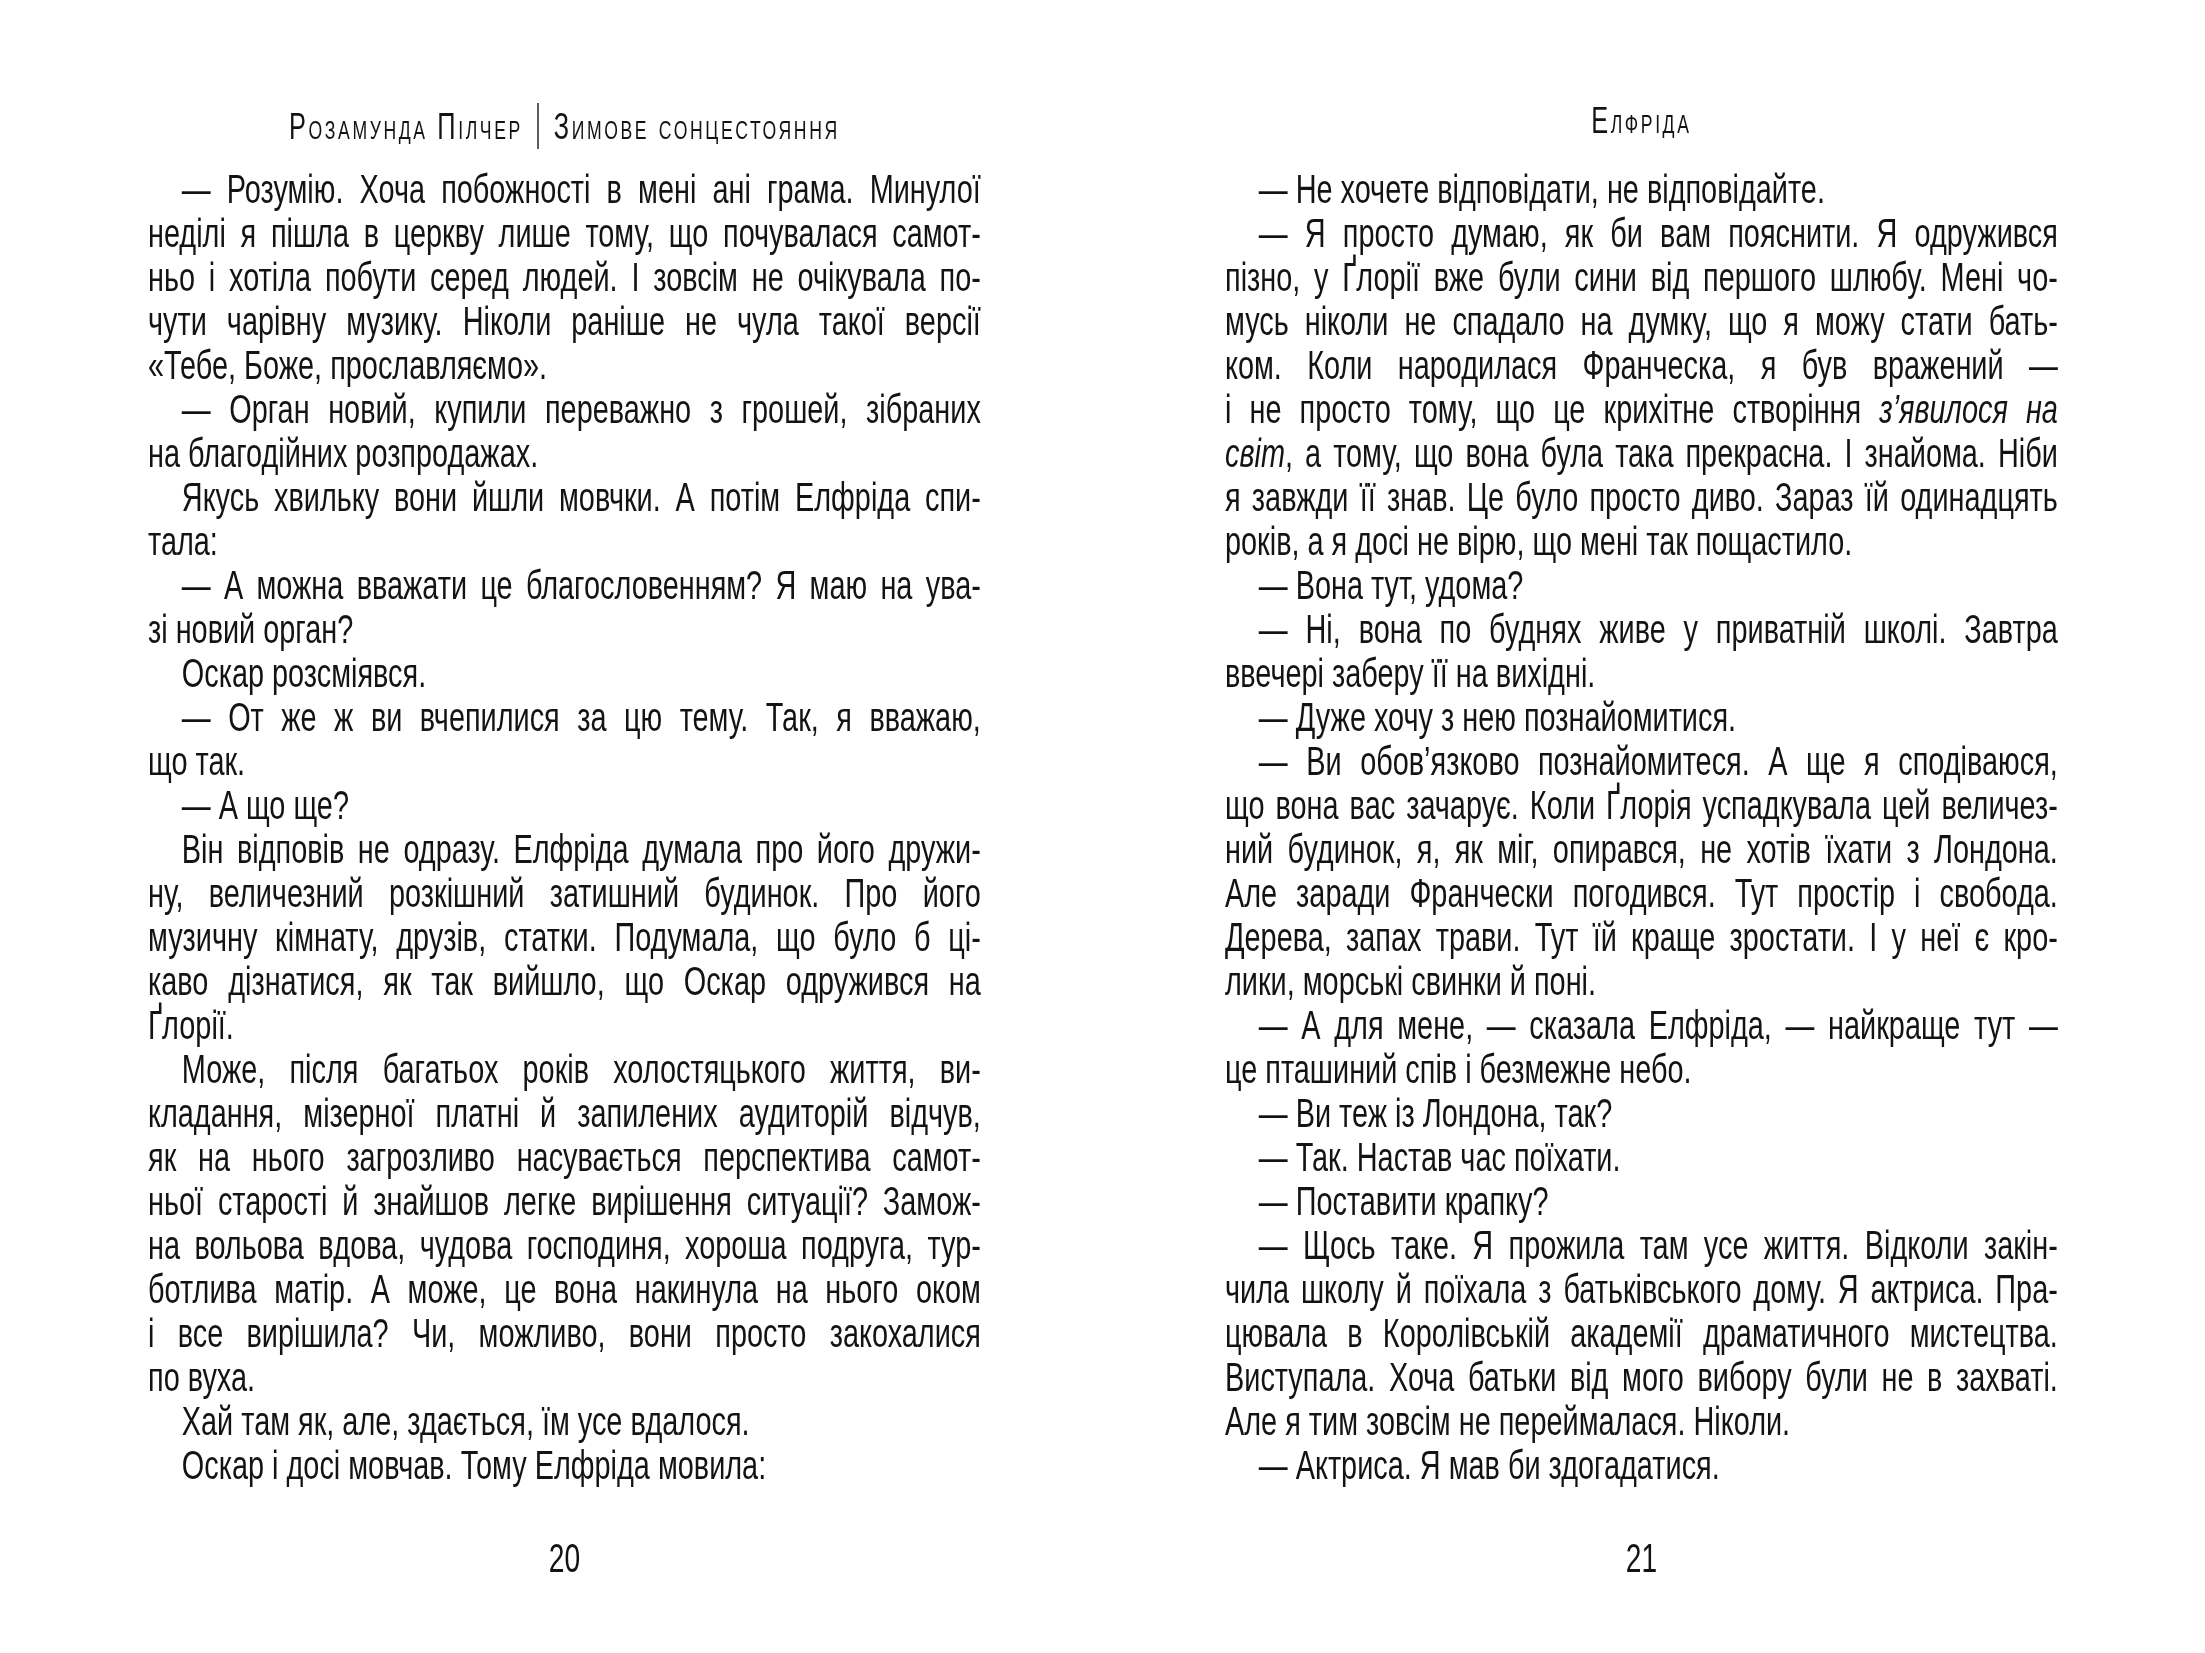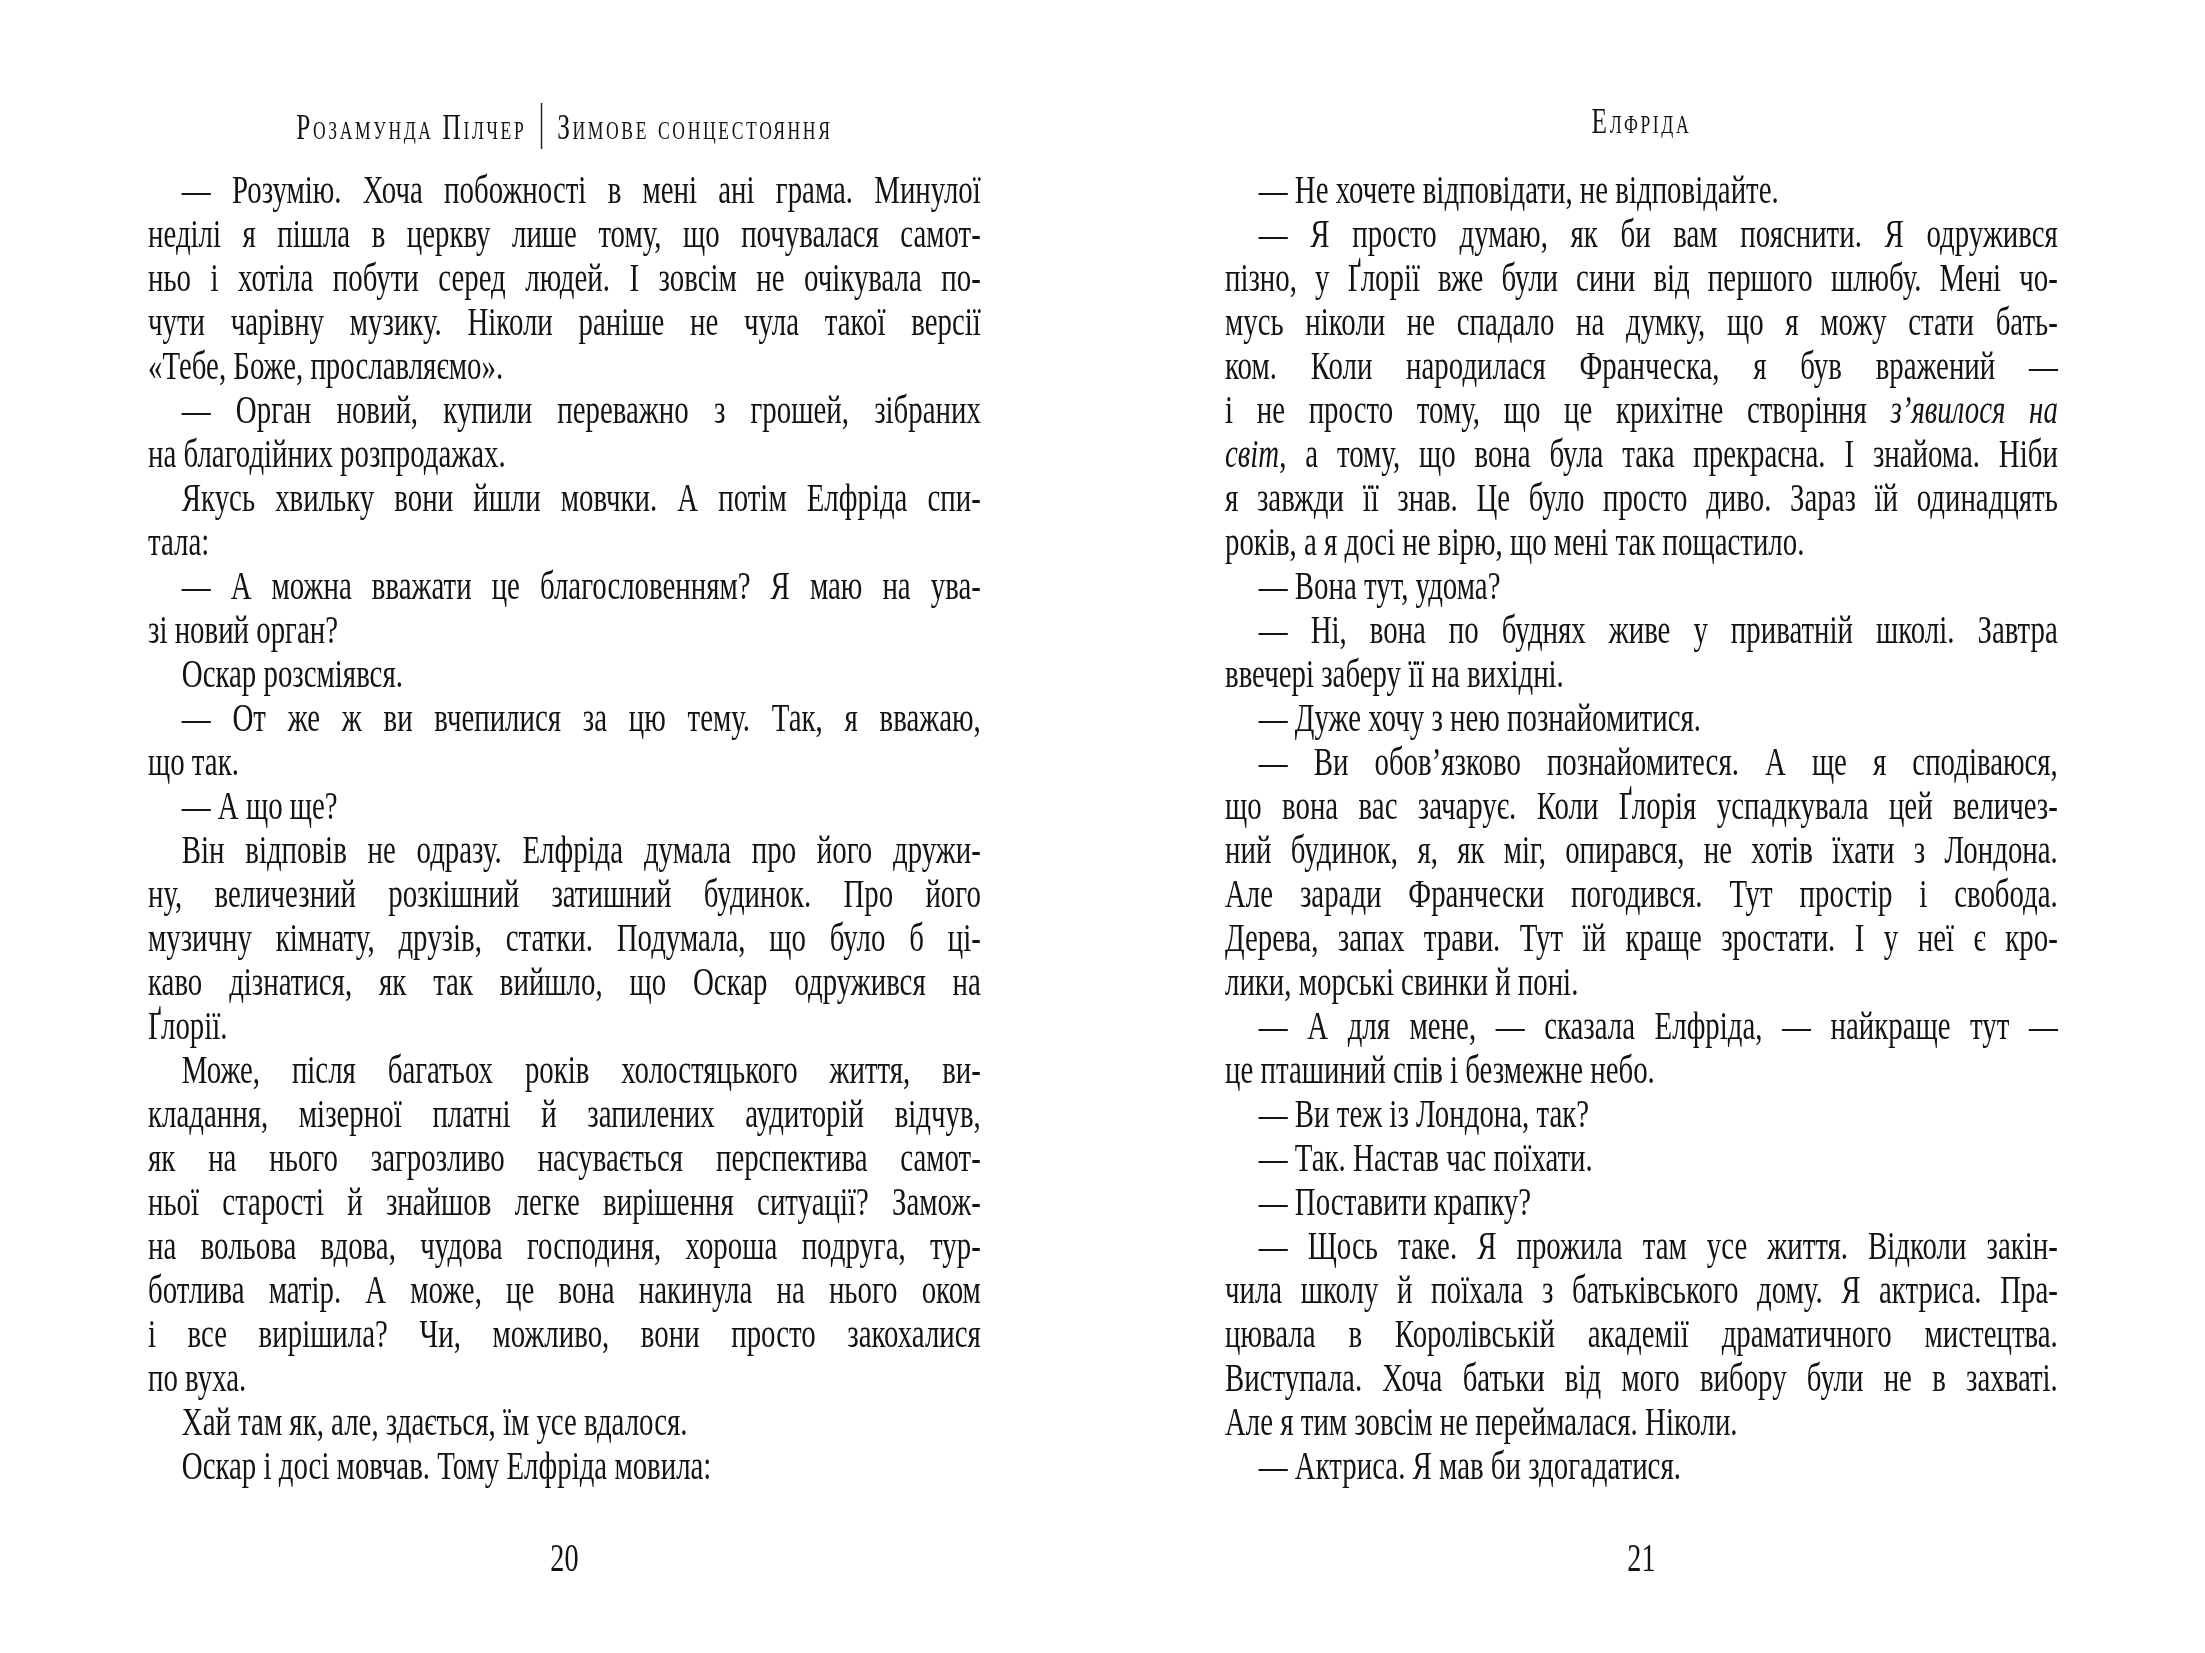--- a/index.html
+++ b/index.html
@@ -6,21 +6,21 @@
     margin: 0;
     padding: 0;
     background: #ffffff;
   }
   #canvas {
     position: relative;
     width: 2205px;
     height: 1587px;
     background: #ffffff;
     overflow: hidden;
-    font-family: Liberation Serif, serif;
+    font-family: Liberation Sans, sans-serif;
     color: #131313;
   }
   .page {
     position: absolute;
     top: 103px;
     width: 1183px;
     height: 1494px;
     transform: scaleX(0.704);
     transform-origin: 0 0;
   }

